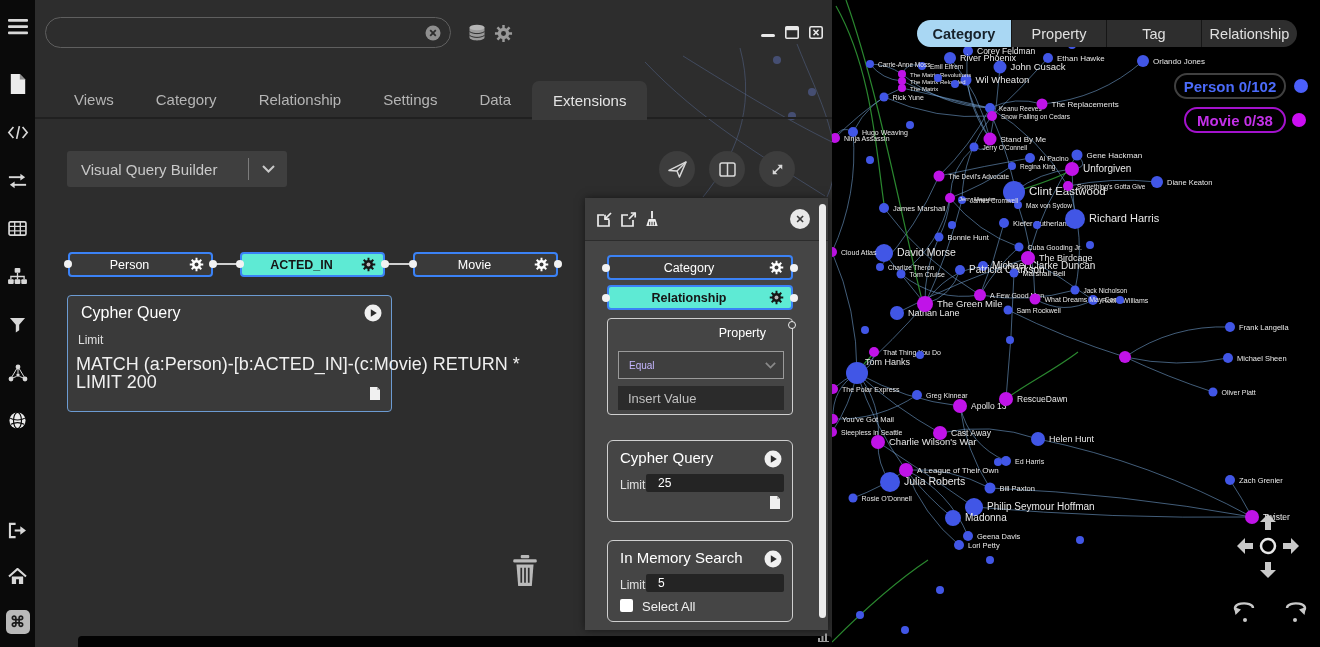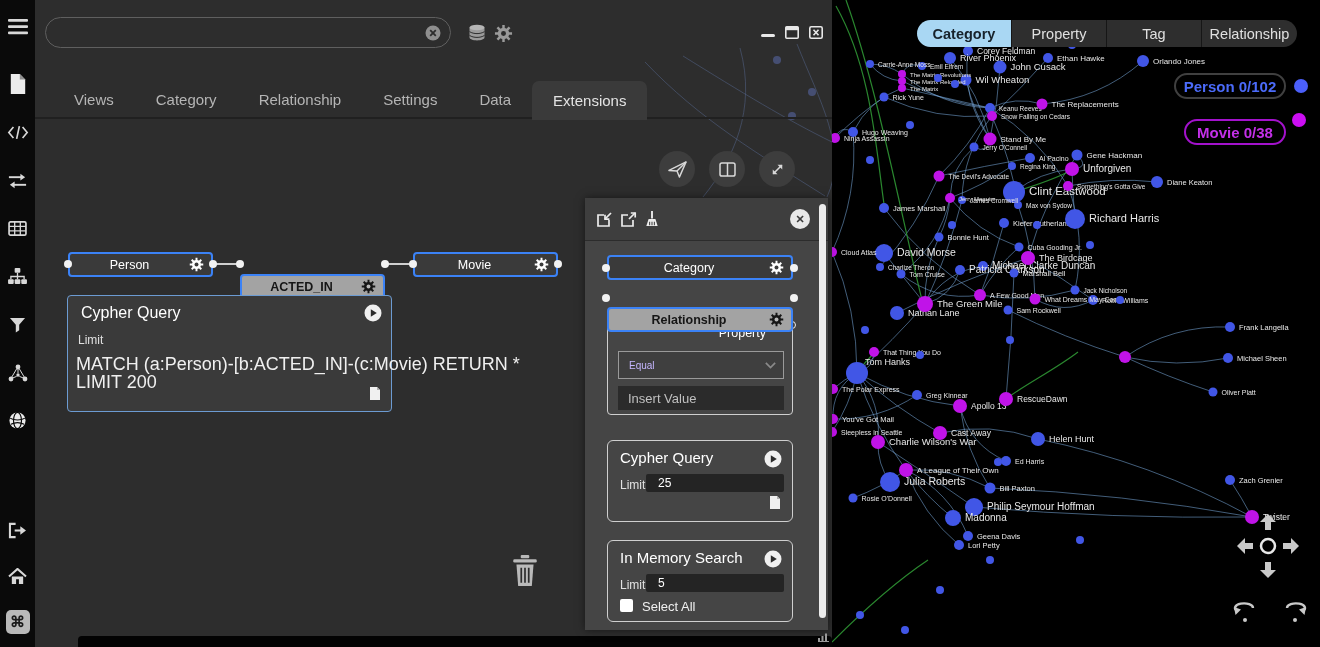--- a/index.html
+++ b/index.html
@@ -45,21 +45,21 @@
   #vqb-select .val { flex:1; padding-left:14px; font-size:15px; color:#c9c9c9; }
   #vqb-select .sep { width:1px; height:22px; background:#7c7c7c; }
   #vqb-select .chev { width:38px; display:flex; justify-content:center; color:#c9c9c9; }
   .round-btn { position:absolute; top:151px; width:36px; height:36px; border-radius:50%; background:#3d3d3d;
     display:flex; align-items:center; justify-content:center; color:#d8d8d8; cursor:pointer; z-index:4; }
 
   
   .qpill { position:absolute; height:25px; background:#3a3a3a; border:2px solid #3b82f6; border-radius:4px;
     display:flex; align-items:center; z-index:6; cursor:grab; }
   .qpill .lbl { flex:1; text-align:center; font-size:12.5px; color:#fff; }
-  .qpill.light { background:#a3a3a3;margin-top:22px; }
+  .qpill.light { background:#5eead4; }
   .qpill.light .lbl { color:#161616; font-weight:bold; }
   .pill-gear { width:15px; height:15px; margin-right:7px; cursor:pointer; flex:none; }
   .port { position:absolute; width:8px; height:8px; border-radius:50%; background:#f2f2f2; z-index:7; cursor:crosshair; }
   .wire { position:absolute; height:2px; background:#cfcfcf; z-index:5; }
 
   
   #cypher-panel { position:absolute; left:32px; top:295px; width:325px; height:117px; background:#3a3a3a;
     border:1.5px solid #6c9bd2; border-radius:4px; z-index:6; }
   #cypher-panel .title { position:absolute; left:13px; top:8px; font-size:16px; color:#fff; }
   .play-btn { position:absolute; width:18px; height:18px; cursor:pointer; }
@@ -113,21 +113,21 @@
 
   #gtabs { position:absolute; left:85px; top:20px; height:27px; display:flex; border-radius:14px; overflow:hidden; z-index:22; }
   .gtab { width:95px; height:27px; display:flex; align-items:center; justify-content:center; font-size:14.5px;
     background:#2e2e2e; color:#e0e0e0; border-right:1px solid #161616; cursor:pointer; }
   .gtab:last-child { border-right:none; }
   .gtab.active { background:#a9d7f3; color:#17222b; font-weight:bold; }
 
   .gbadge { position:absolute; height:26px; border-radius:13px; display:flex; align-items:center; justify-content:center;
     font-size:15px; font-weight:bold; background:rgba(0,0,0,.55); cursor:pointer; z-index:22; }
   #badge-person { left:342px; top:73px; width:112px; border:2px solid #404040; color:#4b6bfa; }
-  #badge-movie { left:352px; top:107px; width:102px; border:2px solid #a312cc; color:#c330e8;margin-top:12px; }
+  #badge-movie { left:352px; top:107px; width:102px; border:2px solid #a312cc; color:#c330e8; }
   .gdot { position:absolute; width:14px; height:14px; border-radius:50%; z-index:22; }
   #dot-person { left:462px; top:79px; background:#4b5ffa; }
   #dot-movie { left:460px; top:113px; background:#cb0ef2; }
 
   #navpad, #rotaters { position:absolute; z-index:22; }
   #grip { position:absolute; left:818px; top:628px; z-index:35; color:#9a9a9a; }
 </style>
 </head>
 <body>
 
@@ -276,20 +276,29 @@
 
     <nav id="tabrow">
       <span class="tab">Views</span>
       <span class="tab">Category</span>
       <span class="tab">Relationship</span>
       <span class="tab">Settings</span>
       <span class="tab">Data</span>
       <span class="tab active">Extensions</span>
     </nav>
 
+    <div id="vqb-select">
+      <span class="val">Visual Query Builder</span>
+      <span class="sep"></span>
+      <span class="chev">
+        <svg width="13" height="8" viewBox="0 0 13 8" fill="none" stroke="currentColor" stroke-width="2">
+            <path d="M1 1l5.5 5.5L12 1"></path>
+          </svg>
+      </span>
+    </div>
     <div class="round-btn" style="left:624px">
       <svg width="19" height="19" viewBox="0 0 20 20" fill="none" stroke="currentColor" stroke-width="1.5" stroke-linejoin="round">
           <path d="M1 11 19 2l-7 16-2.5-6.5z"></path>
           <path d="M9.5 11.5 19 2"></path>
         </svg>
     </div>
     <div class="round-btn" style="left:674px">
       <svg width="17" height="15" viewBox="0 0 18 16" fill="none" stroke="currentColor" stroke-width="1.6">
           <rect x="1" y="1" width="16" height="14" rx="2"></rect>
           <path d="M9 1v14"></path>

